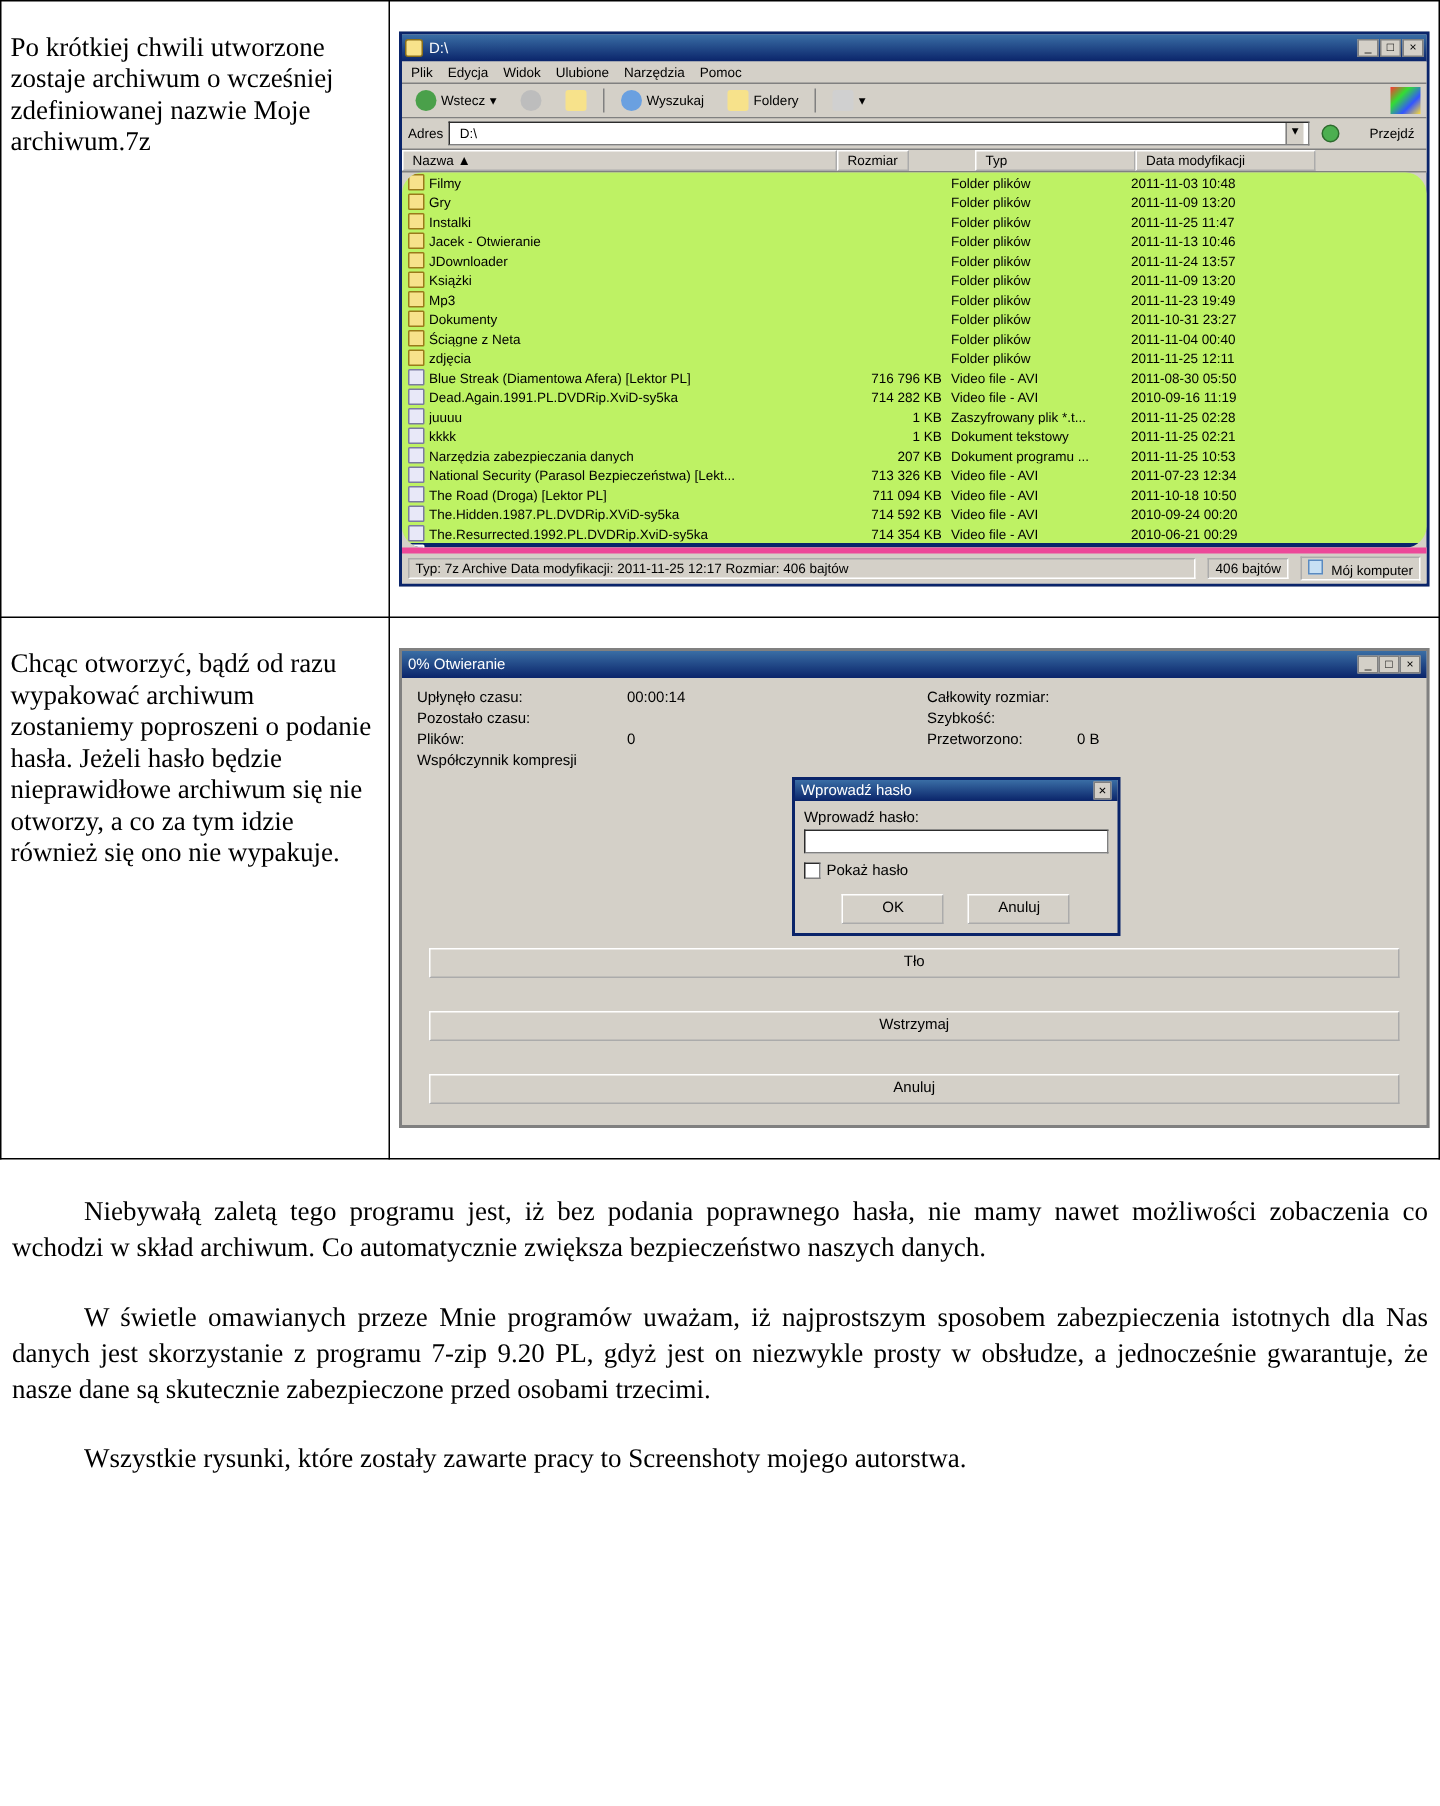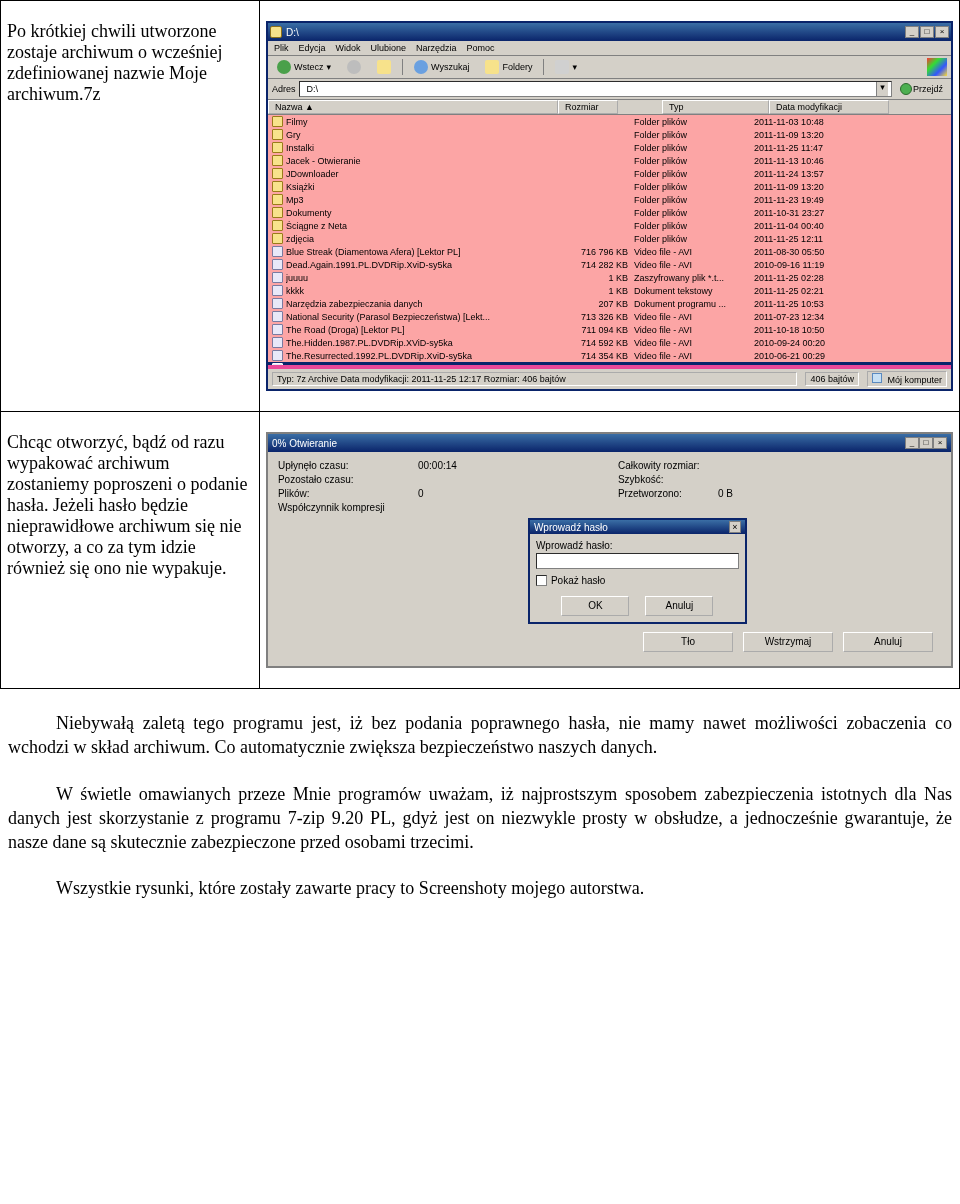--- a/index.html
+++ b/index.html
@@ -94,41 +94,42 @@
     flex: 1;
     background: #fff;
     border: 1px inset #808080;
     height: 16px;
     display: flex; align-items: center;
     padding: 0 3px;
     gap: 3px;
   }
   .addrinput .drop { width: 12px; background: #D4D0C8; border-left: 1px solid #808080; height: 100%; text-align: center; }
   .gobtn {
-    display: flex; align-items: center; gap: 1px;
+    display: flex; align-items: center; gap: 20px;
     padding: 0 4px;
   }
   .gobtn .gocirc { width: 12px; height: 12px; border-radius: 50%; background: #4CAF50; border: 1px solid #2d6a2d; }
   .listhead {
     display: flex;
     background: #D4D0C8;
     border-bottom: 1px solid #808080;
   }
   .listhead .hc {
     border: 1px outset #fff;
     padding: 1px 6px;
   }
   .hc.name { width: 290px; }
-  .hc.size { width: 60px; }
+  .hc.size { width: 48px; }
   .hc.type { width: 107px; margin-left: 44px; }
   .hc.date { width: 120px; }
   .filelist {
-    background: #fca5a5;
+    background: #bef264;
     height: 250px;
     overflow: hidden;
+    border-radius: 14px;
   }
   .row {
     display: flex;
     align-items: center;
     height: 13px;
     padding: 0 4px;
   }
   .row .fi-icon { width: 11px; height: 11px; margin-right: 3px; border: 1px solid #9a7a1a; border-radius: 1px; }
   .row .folder { background: #F7E28B; }
   .row .file { background: #E8E8F8; border-color: #7a7aa0; }
@@ -202,22 +203,23 @@
   .btnrow { display: flex; gap: 16px; justify-content: center; margin-top: 10px; }
   .btn98 {
     min-width: 68px; height: 20px;
     background: #D4D0C8;
     border: 1px outset #fff;
     text-align: center;
     line-height: 18px;
     font-size: 10px;
   }
   .bottombtns {
-    display: flex; justify-content: flex-end; gap: 10px;
+    display: flex; justify-content: flex-end; gap: 22px;
     padding: 8px;
+    flex-direction: column;
   }
 
   .para {
     margin: 22px 0;
     line-height: 1.35;
     text-align: justify;
     padding: 0 8px;
   }
   .para .indent { display: inline-block; width: 48px; }
 </style>

